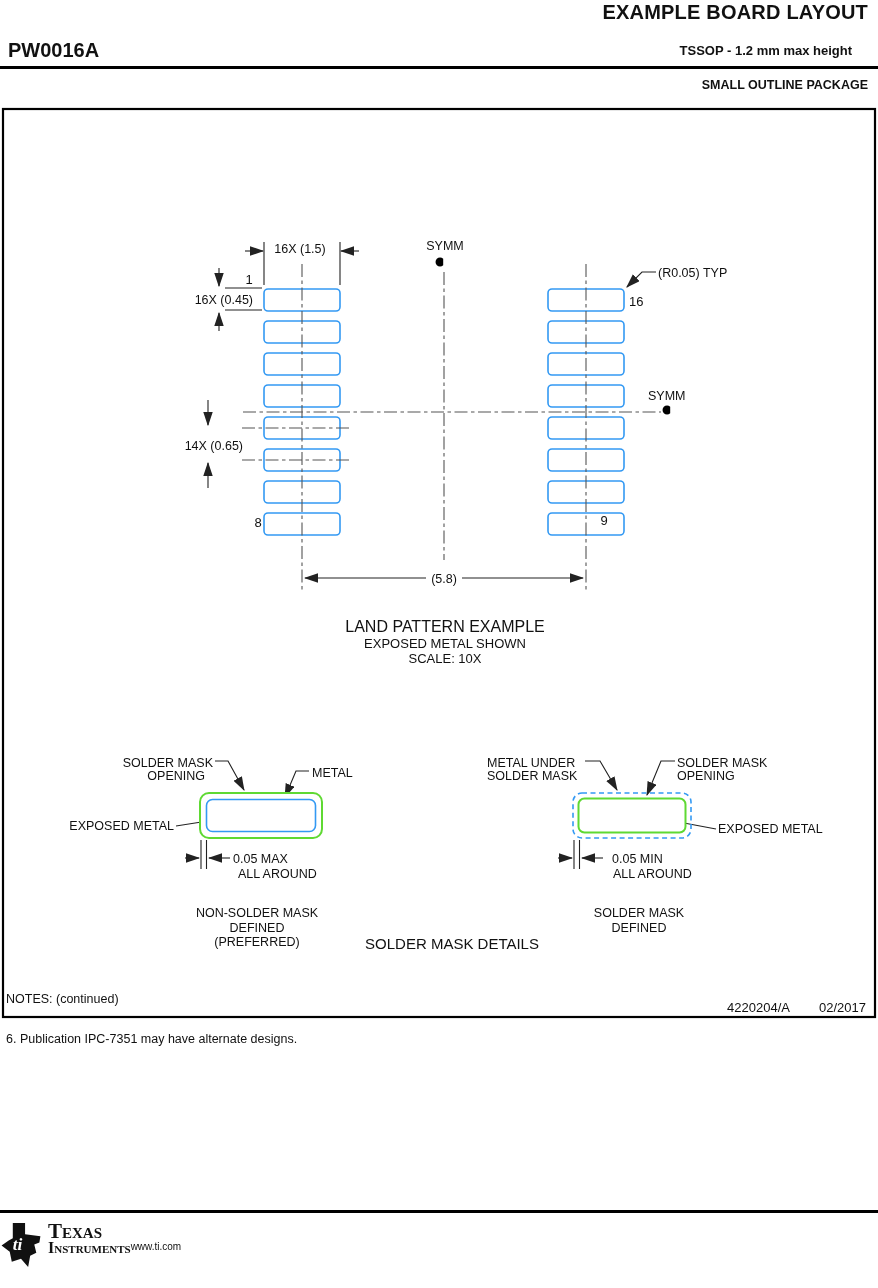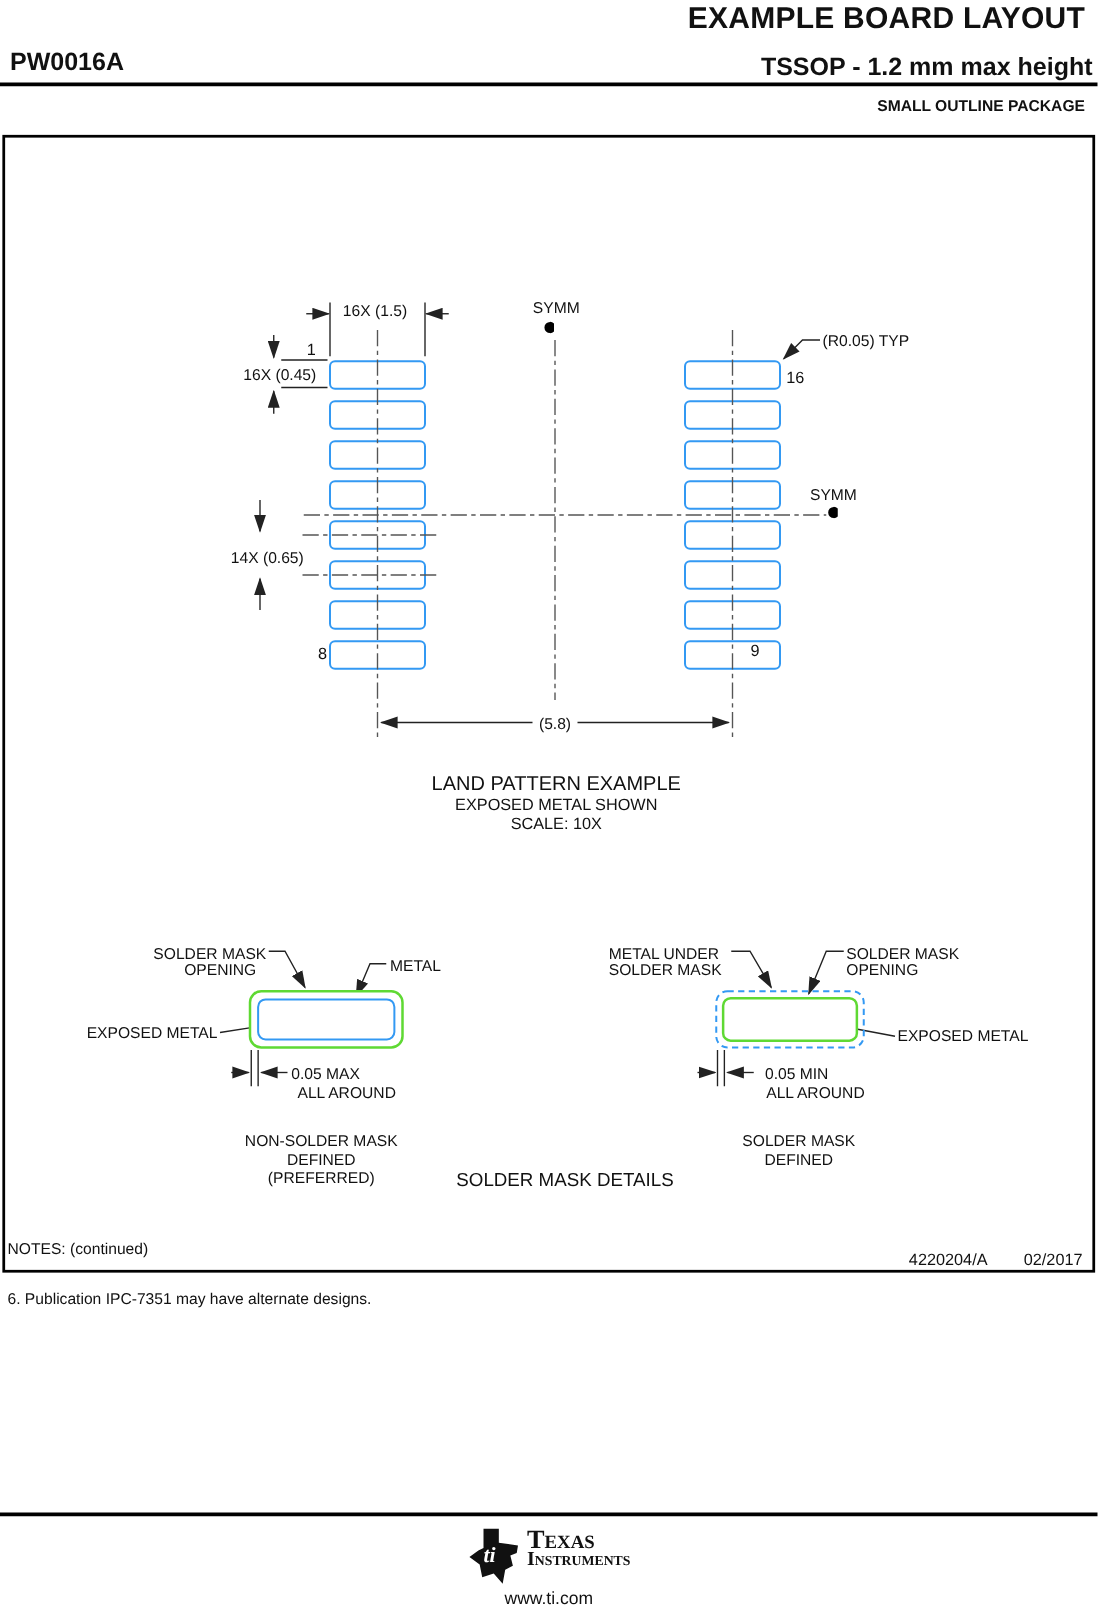--- a/index.html
+++ b/index.html
@@ -1,32 +1,32 @@
 <!DOCTYPE html>
 <html style="--pad-blue: #3399F3; --mask-green: #5FD933;"><head>
 <meta charset="utf-8">
 <style>
   html,body{margin:0;padding:0;background:#fff;}
   body{position:relative;width:878px;height:1288px;font-family:"Liberation Sans",sans-serif;color:#111;overflow:hidden;}
   .abs{position:absolute;}
-  .hdr-title{top:1px;right:10px;font-size:24px;font-weight:bold;letter-spacing:.2px;}
+  .hdr-title{top:1px;right:10px;font-size:20px;font-weight:bold;letter-spacing:.2px;}
   .hdr-part{top:39px;left:8px;font-size:20px;font-weight:bold;}
-  .hdr-sub{top:43px;right:4px;font-size:20px;font-weight:bold;}
+  .hdr-sub{top:43px;right:26px;font-size:13px;font-weight:bold;}
   .hdr-rule{top:66px;left:0;width:878px;height:3px;background:#000;}
   .hdr-pkg{top:78px;right:10px;font-size:12.5px;font-weight:bold;}
   .notes{top:992px;left:6px;font-size:12.5px;line-height:1.25;}
   .notes .nh{margin-bottom:24px;}
   .notes .ni{margin-top:12px;}
   .footer-rule{top:1210px;left:0;width:878px;height:3px;background:#000;}
-  .footer{top:1222px;left:0;width:878px;display:flex;flex-direction:column;align-items:center;}
+  .footer{top:1222px;left:0;width:878px;display:flex;flex-direction:row;align-items:center;}
   .logo-row{display:flex;align-items:flex-start;gap:4px;}
   .logo-text{font-family:"Liberation Serif",serif;font-weight:bold;font-variant:small-caps;line-height:.92;}
   .logo-l1{font-size:21px;}
   .logo-l2{font-size:16px;}
-  .ti-web{font-size:14px;margin-top:2px;font-family:"Liberation Sans",sans-serif;}
+  .ti-web{font-size:10px;margin-top:2px;font-family:"Liberation Sans",sans-serif;}
   svg text{font-family:"Liberation Sans",sans-serif;fill:#111;font-size:12.5px;}
   svg .tm{text-anchor:middle;} svg .te{text-anchor:end;}
   svg .big{font-size:16px;} svg .med{font-size:13px;} svg .t15{font-size:15px;}
   .pad{fill:#fff;stroke:var(--pad-blue,#3399F3);stroke-width:1.6;}
   .cl line{stroke:#555;stroke-width:1.1;stroke-dasharray:13 3.5 3.5 3.5;fill:none;}
   .dim line,.dim polyline{stroke:#222;stroke-width:1.1;fill:none;}
   .dim circle{fill:#111;stroke:none;}
   .mask-green{fill:#fff;stroke:var(--mask-green,#5FD933);stroke-width:2;}
   .mask-blue{fill:#fff;stroke:var(--pad-blue,#3399F3);stroke-width:1.6;}
   .mask-blue.dashed{fill:none;stroke-dasharray:5 3.5;}

